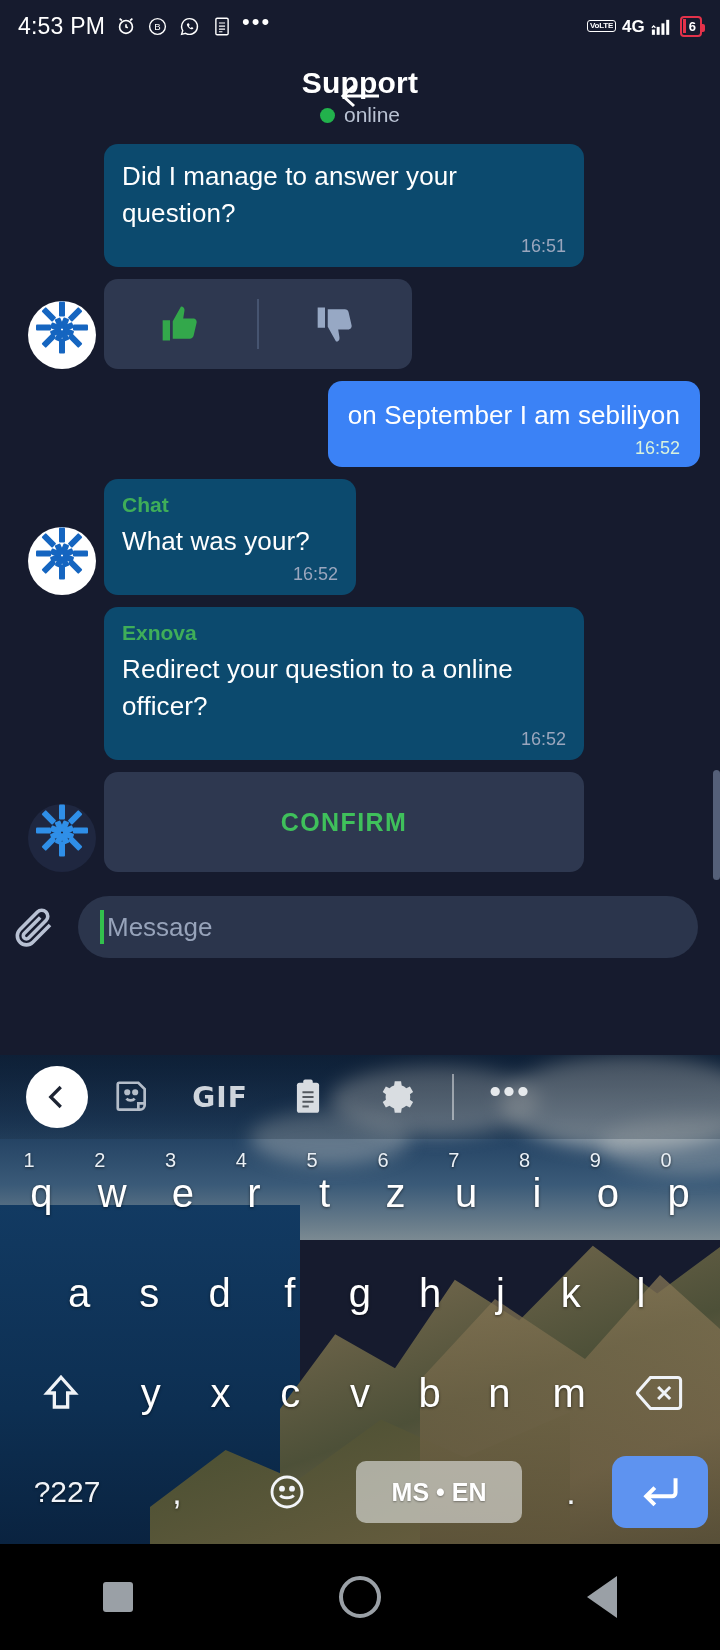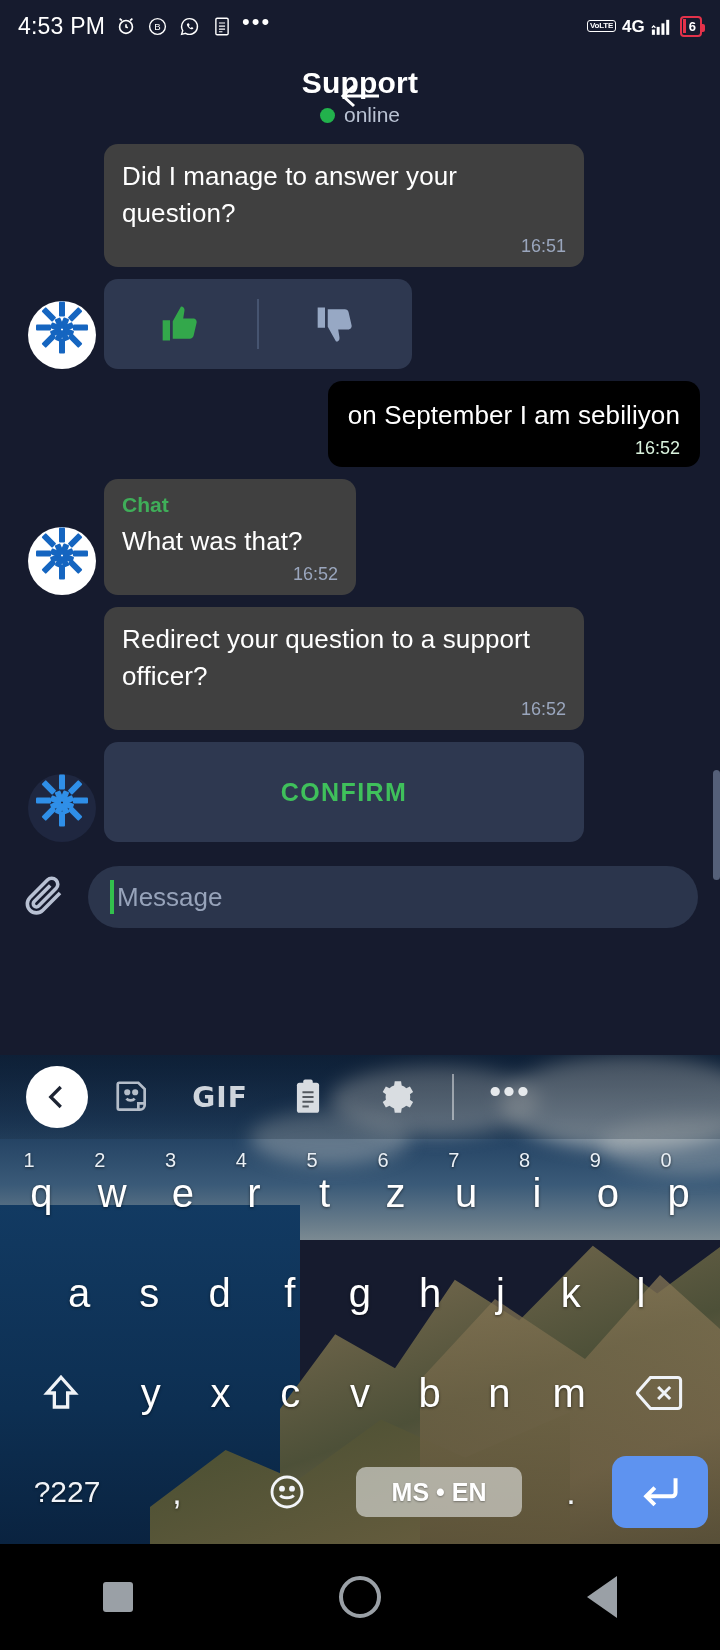--- a/index.html
+++ b/index.html
@@ -48,49 +48,49 @@
   .chat { padding:4px 0 0 0; }
   .row { display:flex; align-items:flex-end; padding:0 20px; }
   .avatar-slot { width:84px; flex:0 0 84px; display:flex; align-items:flex-end; justify-content:center; }
   .avatar { width:68px; height:68px; border-radius:50%; position:relative; }
   .avatar.light { background:#ffffff; }
   .avatar.dark  { background:#1f2740; }
   .avatar .tick { position:absolute; left:50%; top:50%; width:6px; height:15px; background:#1565c0; border-radius:1px; transform-origin:50% 0%; }
   .avatar.dark .tick { background:#2f8fe8; }
 
   .bubble {
-    background:#404040; border-radius:14px; padding:14px 18px 10px 18px;
+    background:#0c4a6e; border-radius:14px; padding:14px 18px 10px 18px;
     position:relative; color:#fff;
   }
   .bubble .sender { color:#3fae59; font-size:21px; font-weight:700; margin-bottom:6px; }
   .bubble .text { font-size:26px; line-height:37px; letter-spacing:.1px; }
   .bubble .time { font-size:18px; color:#9aa6bd; text-align:right; margin-top:4px; }
 
-  .bubble.out { background:#000000; margin-left:auto; }
+  .bubble.out { background:#3b82f6; margin-left:auto; }
   .bubble.out .time { color:#d9f2dd; }
 
   .msg-block { margin-bottom:12px; }
 
   .rate-bar {
     background:#2e3850; border-radius:14px; height:90px; width:308px;
     display:flex; align-items:center;
   }
   .rate-half { flex:1; display:flex; align-items:center; justify-content:center; height:100%; }
   .rate-sep { width:2px; height:50px; background:#465470; }
 
   .confirm-btn {
     background:#2e3850; border-radius:14px; height:100px; width:480px;
     display:flex; align-items:center; justify-content:center;
     color:#3fc05b; font-size:25px; font-weight:700; letter-spacing:1.4px;
   }
 
   .scrollbar { position:absolute; right:0; width:7px; border-radius:4px; background:#556079; }
 
   
-  .inputbar { display:flex; align-items:flex-start; gap:14px; padding:10px 22px 14px 14px; }
+  .inputbar { display:flex; align-items:flex-end; gap:14px; padding:10px 22px 14px 4px; }
   .clip { width:60px; height:60px; display:flex; align-items:center; justify-content:center; }
   .msg-field {
     flex:1; height:62px; background:#2b354c; border-radius:31px;
     display:flex; align-items:center; padding:0 22px;
   }
   .caret { width:4px; height:34px; background:#33c04d; margin-right:3px; }
   .msg-placeholder { font-size:26px; color:#97a3ba; }
 
   
   .keyboard {
@@ -118,21 +118,21 @@
   .kb-keys { position:relative; padding-top:4px; }
   .kb-row { display:flex; align-items:center; justify-content:space-around; height:100px; padding:0 6px; }
   .key { position:relative; flex:1; display:flex; align-items:center; justify-content:center; height:100%; }
   .key .glyph { font-size:40px; color:#ffffff; font-weight:400; text-shadow:0 1px 3px rgba(0,0,0,.55); }
   .key .num { position:absolute; top:6px; left:50%; transform:translateX(-18px); font-size:20px; color:#eaf0f6; text-shadow:0 1px 3px rgba(0,0,0,.6); }
   .kb-row.r2 { padding:0 44px; }
   .kb-row.r3 { padding:0 6px; }
   .kb-row.r4 { height:98px; padding:0 12px; }
   .key.small { flex:0 0 110px; }
   .key-space {
-    flex:1; height:50px; margin:0 14px; border-radius:10px;
+    flex:1; height:62px; margin:0 14px; border-radius:10px;
     background:rgba(226,228,226,.62); display:flex; align-items:center; justify-content:center;
     color:#fff; font-size:25px; font-weight:600; text-shadow:0 1px 2px rgba(0,0,0,.35);
   }
   .key-enter {
     flex:0 0 96px; height:72px; border-radius:14px; background:#5e93f0;
     display:flex; align-items:center; justify-content:center; margin-left:6px;
   }
   .key-sym { font-size:30px; color:#f0f3f7; font-weight:500; text-shadow:0 1px 3px rgba(0,0,0,.55);}
   .key-punct { font-size:34px; color:#f3f5f8; text-shadow:0 1px 3px rgba(0,0,0,.55);}
 
@@ -280,29 +280,30 @@
           <span class="tick" style="transform: translate(-50%, -50%) rotate(225deg) translateY(-26px);"></span>
           <span class="tick" style="height: 11px; transform: translate(-50%, -50%) rotate(247deg) translateY(-12px);"></span>
           <span class="tick" style="transform: translate(-50%, -50%) rotate(270deg) translateY(-26px);"></span>
           <span class="tick" style="height: 11px; transform: translate(-50%, -50%) rotate(292deg) translateY(-12px);"></span>
           <span class="tick" style="transform: translate(-50%, -50%) rotate(315deg) translateY(-26px);"></span>
           <span class="tick" style="height: 11px; transform: translate(-50%, -50%) rotate(337deg) translateY(-12px);"></span>
         </div>
     </div>
     <div class="bubble" style="width:252px;">
       <div class="sender">Chat</div>
-      <div class="text">What was that?</div>
+      <div class="text">What was your?</div>
       <div class="time">16:52</div>
     </div>
   </div>
 
   <div class="row msg-block" style="align-items:flex-start;">
     <div class="avatar-slot"></div>
     <div class="bubble" style="width:480px;">
-      <div class="text">Redirect your question to a support officer?</div>
+      <div class="sender">Exnova</div>
+      <div class="text">Redirect your question to a online officer?</div>
       <div class="time">16:52</div>
     </div>
   </div>
 
   <div class="row">
     <div class="avatar-slot">
       <div class="avatar dark" id="av3">
           <span class="tick" style="transform: translate(-50%, -50%) rotate(0deg) translateY(-26px);"></span>
           <span class="tick" style="height: 11px; transform: translate(-50%, -50%) rotate(22deg) translateY(-12px);"></span>
           <span class="tick" style="transform: translate(-50%, -50%) rotate(45deg) translateY(-26px);"></span>

